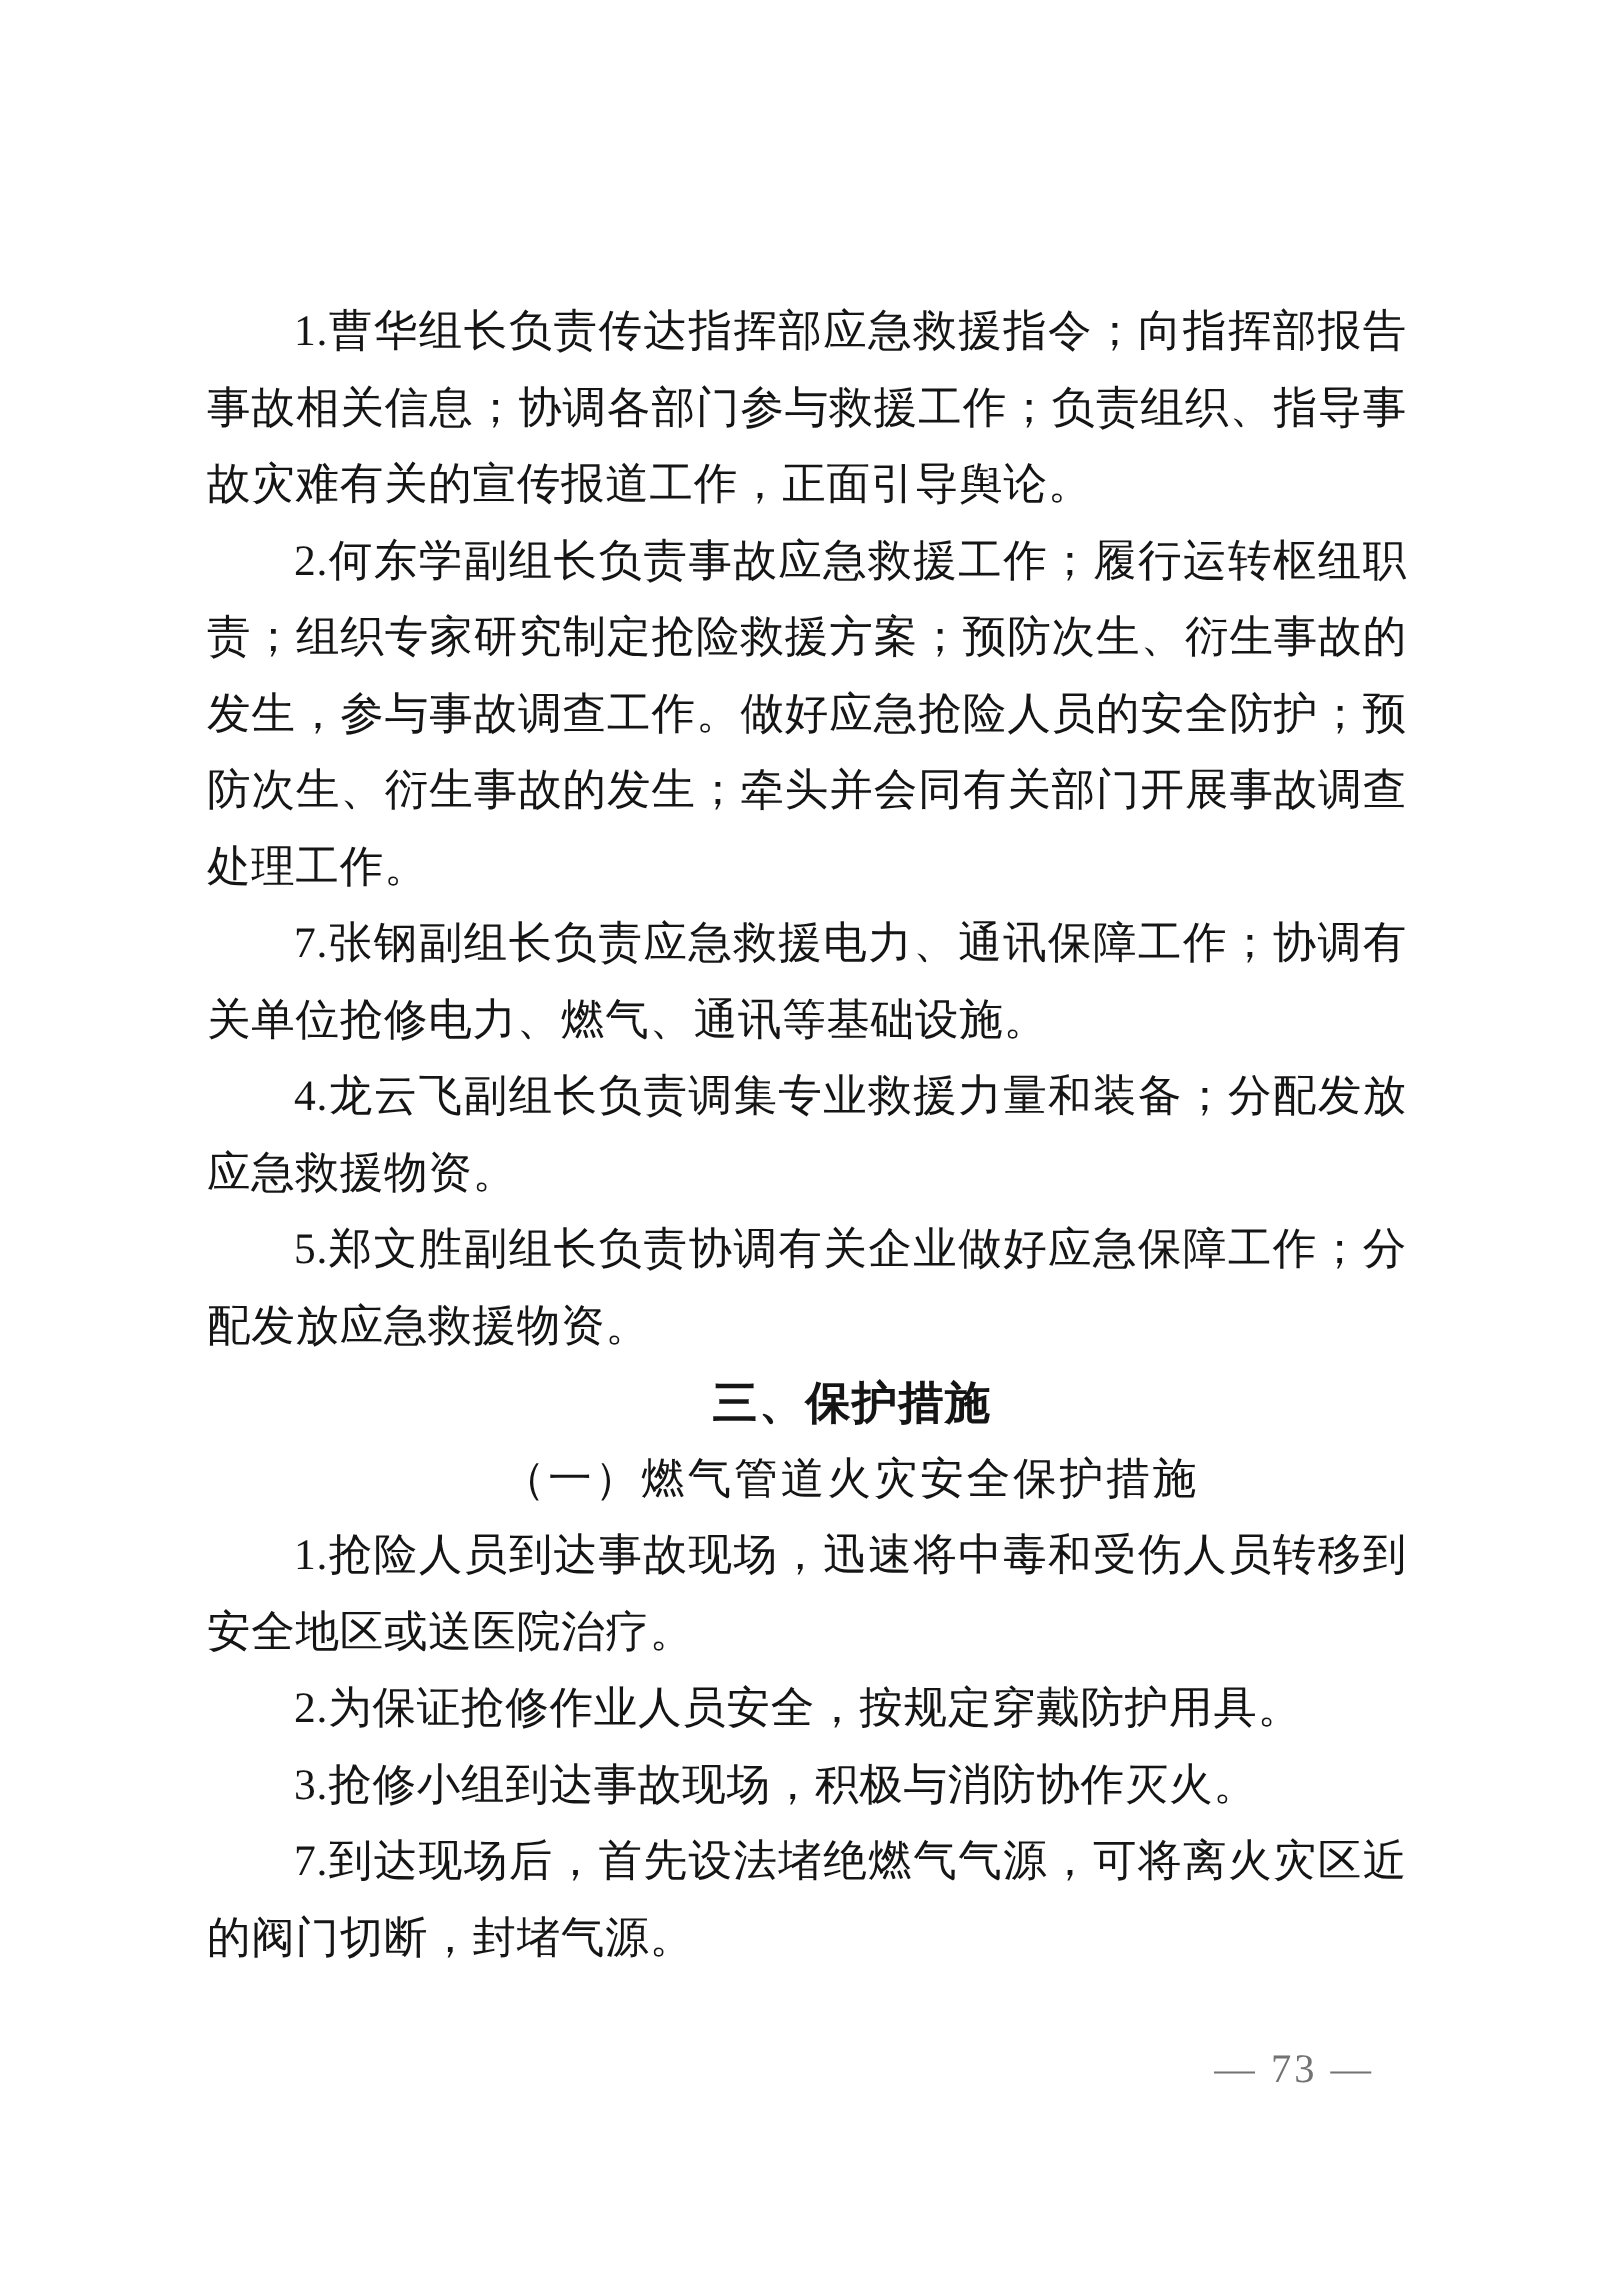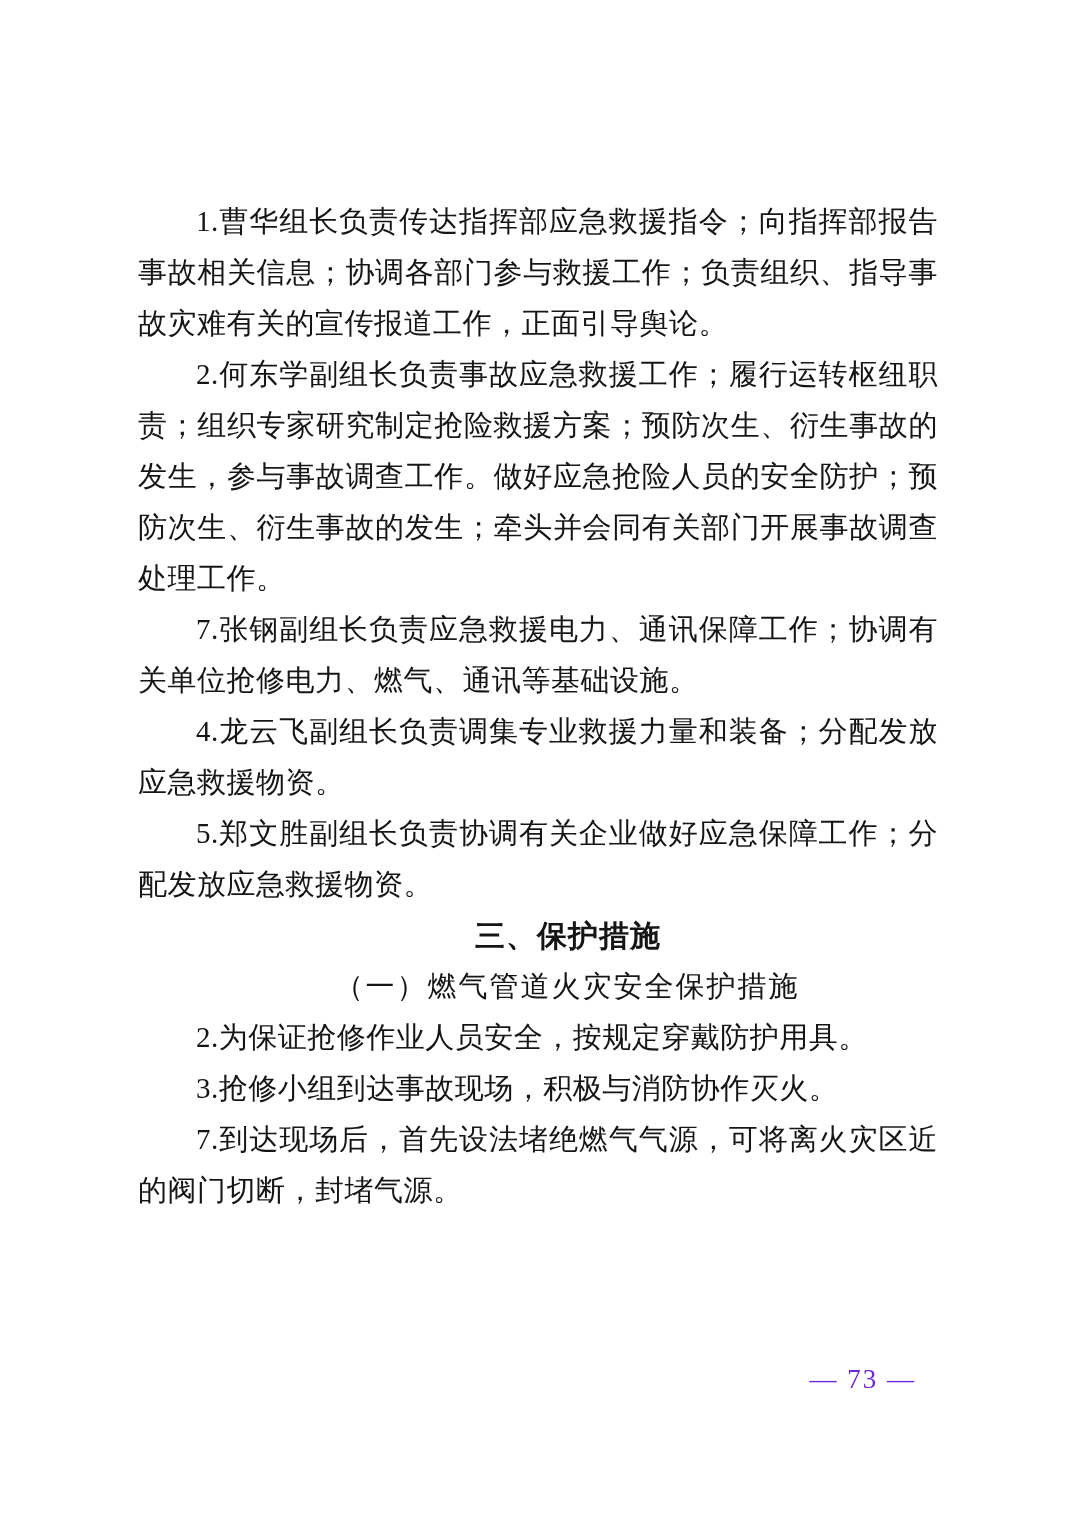--- a/index.html
+++ b/index.html
@@ -44,33 +44,34 @@
     text-align: center;
     letter-spacing: 2px;
   }
   .pageno {
     position: absolute;
     top: 1360px;
     right: 158px;
     font-size: 27px;
     line-height: 38px;
     letter-spacing: 2px;
-    color: #6d28d9;
+    color: #737373;
   }
 </style>
 </head>
 <body>
 
 <div class="page">
   <div class="content">
     <p class="para">1.曹华组长负责传达指挥部应急救援指令；向指挥部报告事故相关信息；协调各部门参与救援工作；负责组织、指导事故灾难有关的宣传报道工作，正面引导舆论。</p>
     <p class="para">2.何东学副组长负责事故应急救援工作；履行运转枢纽职责；组织专家研究制定抢险救援方案；预防次生、衍生事故的发生，参与事故调查工作。做好应急抢险人员的安全防护；预防次生、衍生事故的发生；牵头并会同有关部门开展事故调查处理工作。</p>
     <p class="para">7.张钢副组长负责应急救援电力、通讯保障工作；协调有关单位抢修电力、燃气、通讯等基础设施。</p>
     <p class="para">4.龙云飞副组长负责调集专业救援力量和装备；分配发放应急救援物资。</p>
     <p class="para">5.郑文胜副组长负责协调有关企业做好应急保障工作；分配发放应急救援物资。</p>
     <p class="h1">三、保护措施</p>
     <p class="h2">（一）燃气管道火灾安全保护措施</p>
+    <p class="para">1.抢险人员到达事故现场，迅速将中毒和受伤人员转移到安全地区或送医院治疗。</p>
     <p class="para">2.为保证抢修作业人员安全，按规定穿戴防护用具。</p>
     <p class="para">3.抢修小组到达事故现场，积极与消防协作灭火。</p>
     <p class="para">7.到达现场后，首先设法堵绝燃气气源，可将离火灾区近的阀门切断，封堵气源。</p>
   </div>
   <div class="pageno">— 73 —</div>
 </div>
 
 </body></html>

